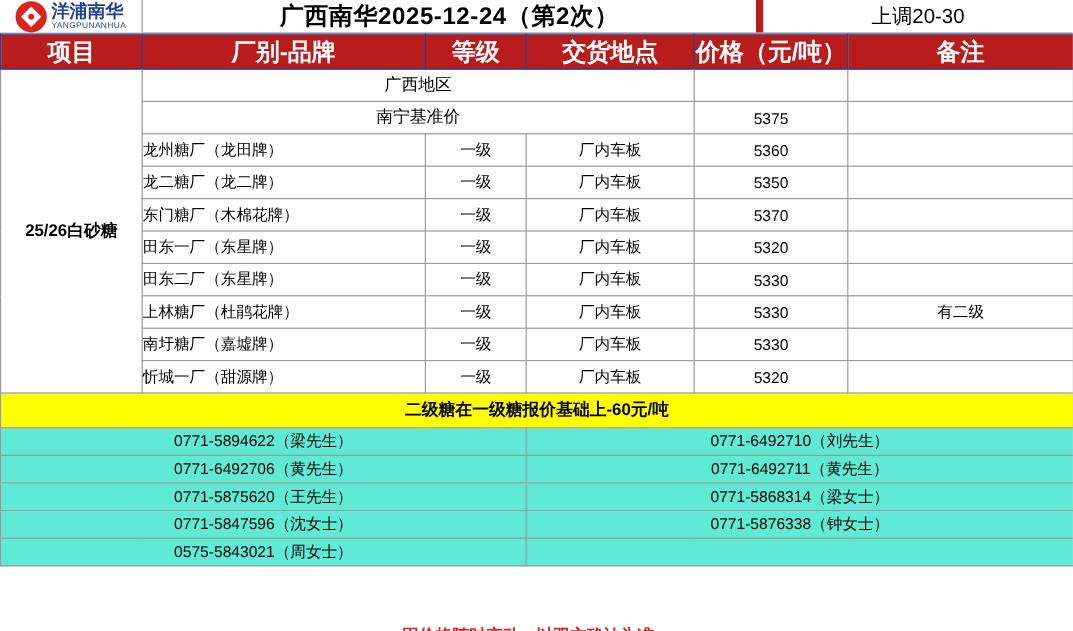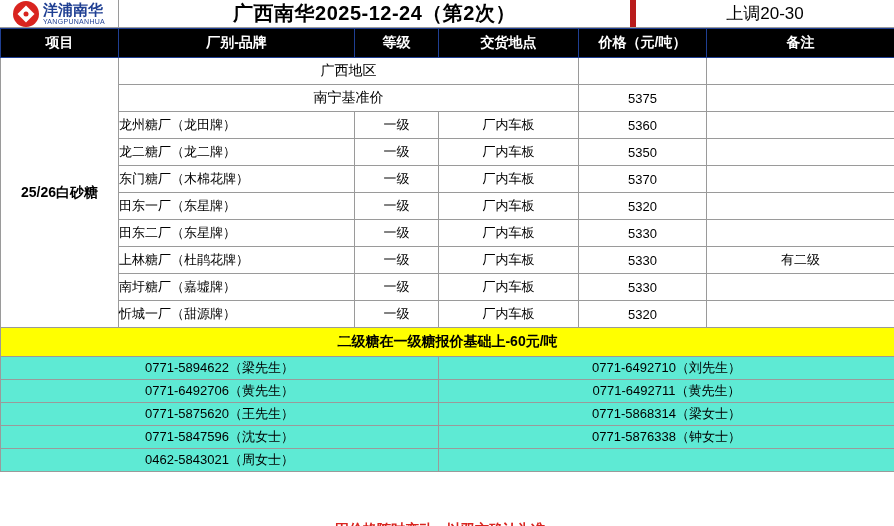--- a/index.html
+++ b/index.html
@@ -110,24 +110,24 @@
   }
   td, th {
     border: 1px solid #9a9a9a;
     font-size: 13px;
     text-align: center;
     padding: 0;
     height: 26px;
     font-weight: normal;
   }
   thead td {
-    background: #000000;
+    background: #b91c1c;
     color: #ffffff;
     font-weight: bold;
-    font-size: 14px;
+    font-size: 20px;
     height: 28px;
     border-color: #1f3f93;
   }
   td.vcat {
     font-weight: bold;
     font-size: 14px;
   }
   td.region {
     font-size: 14px;
   }
@@ -284,21 +284,21 @@
       </tr>
       <tr class="contact">
         <td colspan="3">0771-5875620（王先生）</td>
         <td colspan="3">0771-5868314（梁女士）</td>
       </tr>
       <tr class="contact">
         <td colspan="3">0771-5847596（沈女士）</td>
         <td colspan="3">0771-5876338（钟女士）</td>
       </tr>
       <tr class="contact">
-        <td colspan="3">0462-5843021（周女士）</td>
+        <td colspan="3">0575-5843021（周女士）</td>
         <td colspan="3"></td>
       </tr>
     </tbody>
   </table>
 
   <div class="footer">
     <div class="footer-line2">因价格随时变动，以双方确认为准。</div>
   </div>
 
 </div>

